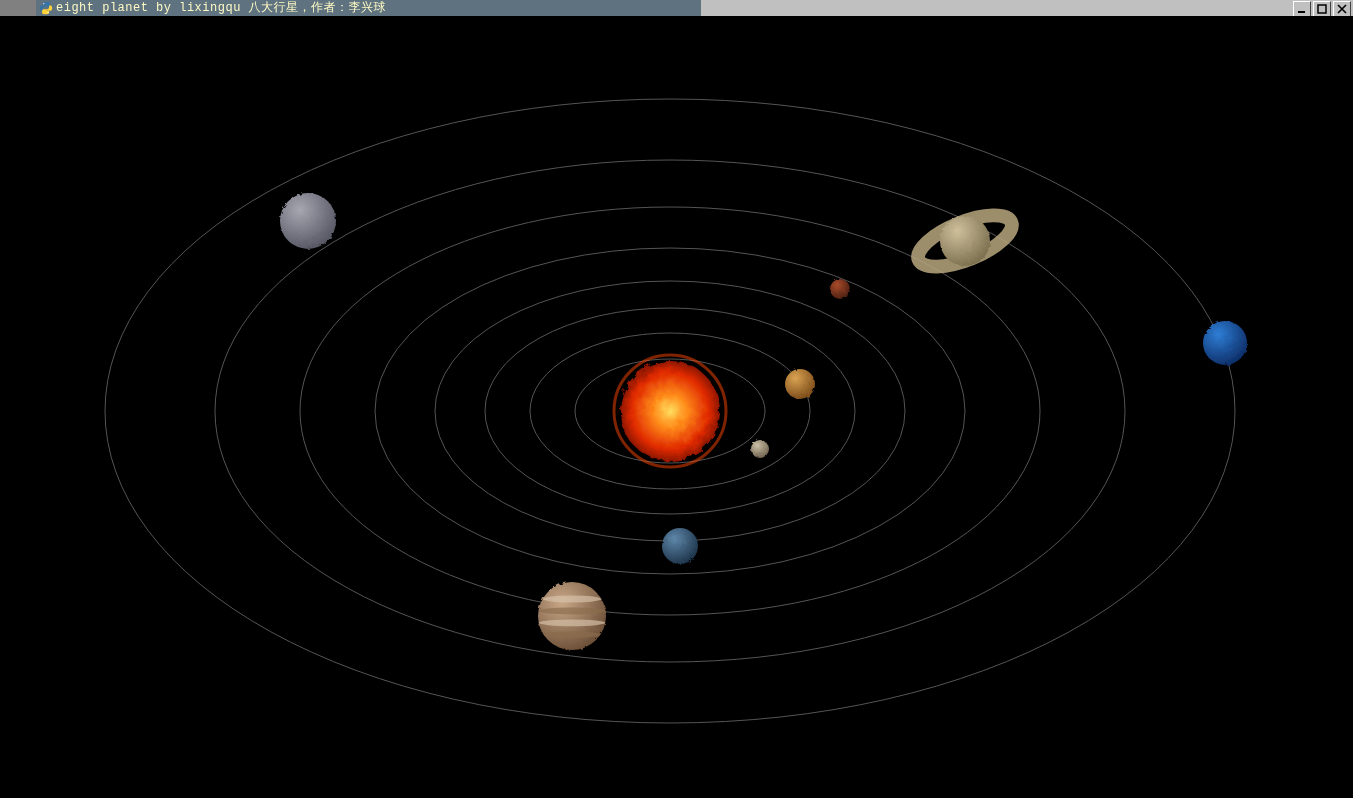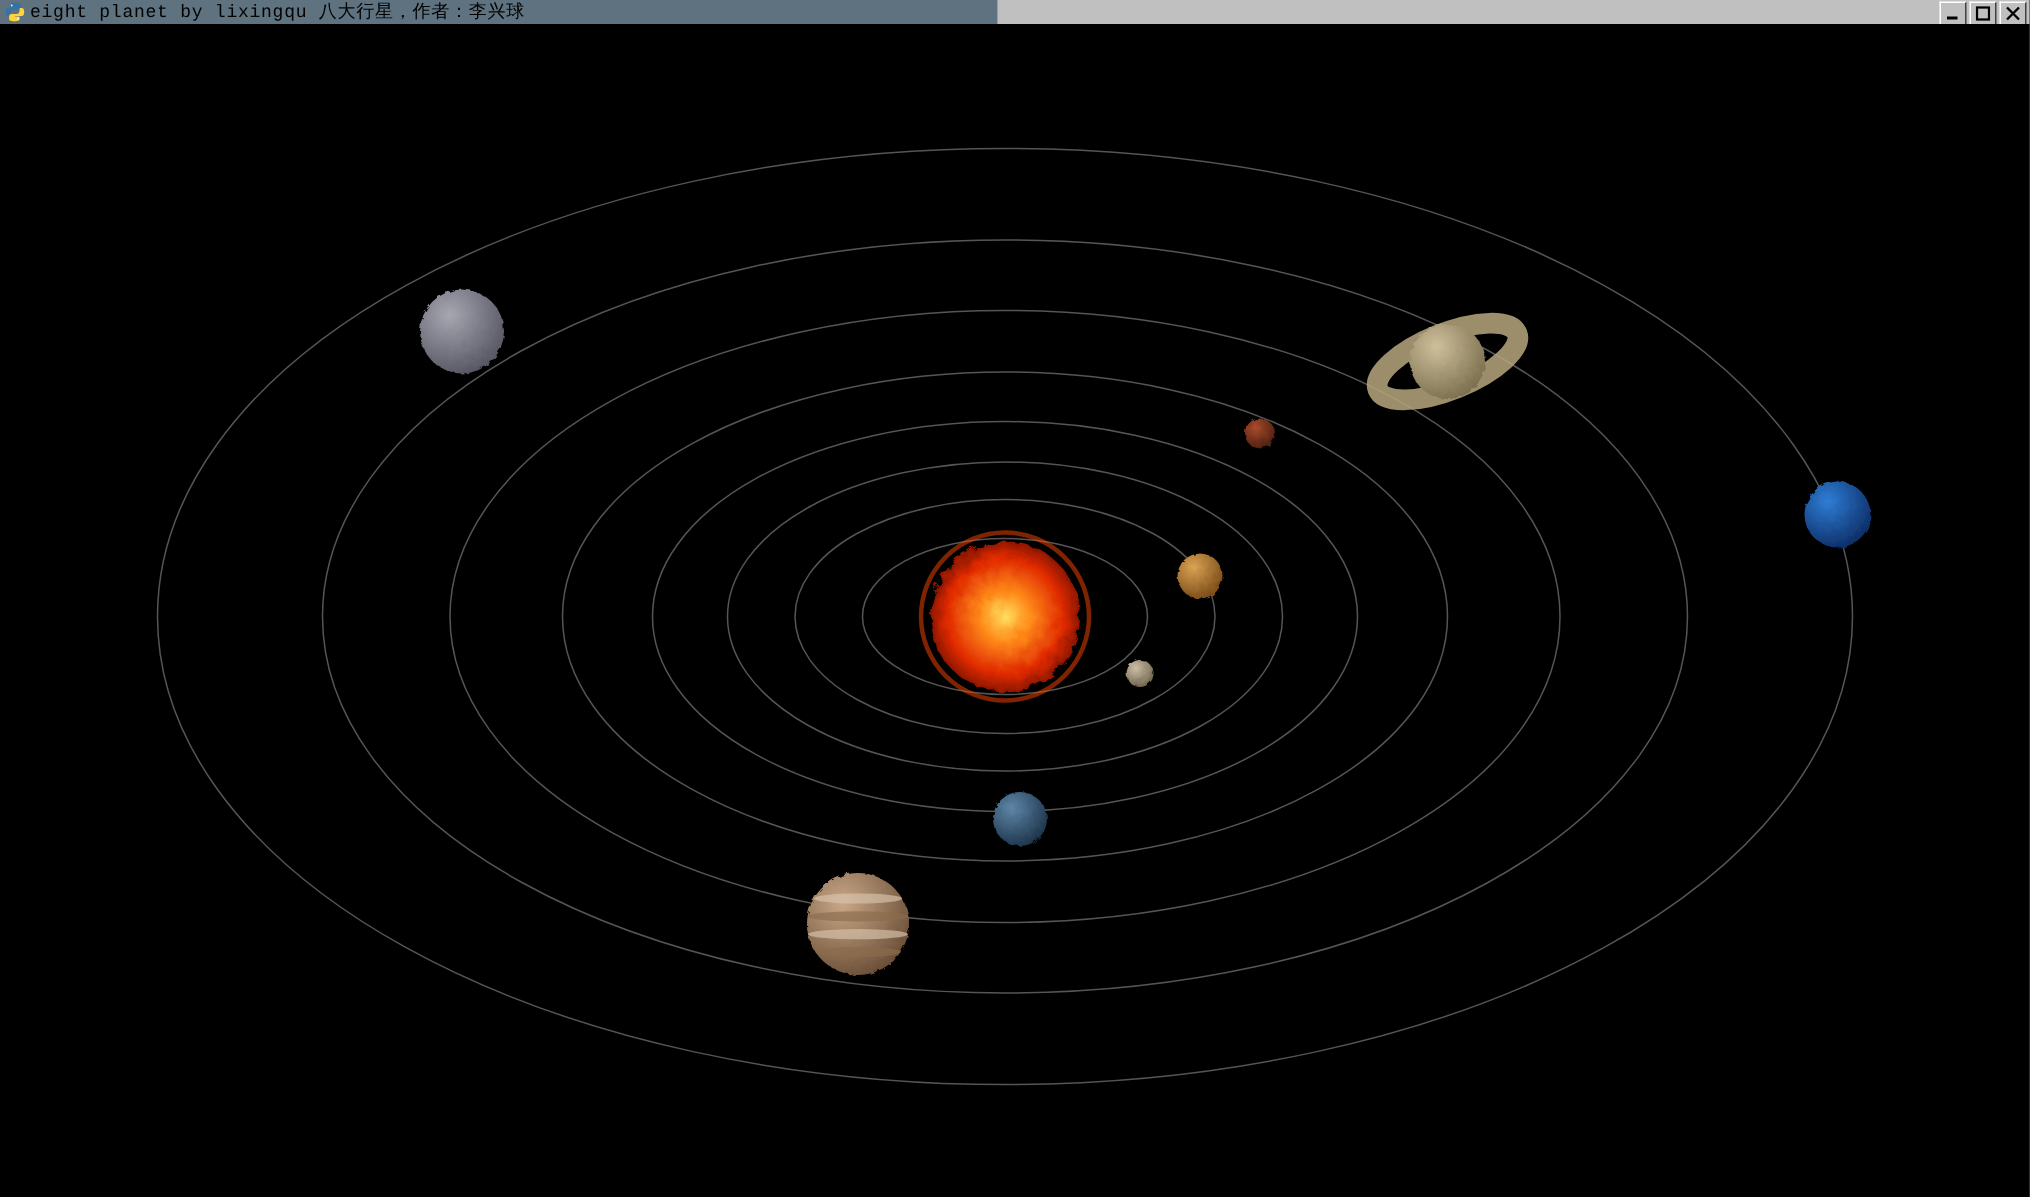--- a/index.html
+++ b/index.html
@@ -1,17 +1,17 @@
 <!DOCTYPE html>
 <html><head>
 <meta charset="utf-8">
 <style>
   html,body{margin:0;padding:0;width:1353px;height:798px;overflow:hidden;font-family:"SimSun","Courier New",monospace;font-size:12px;background:#808080;}
   
-  .titlebar{position:relative;height:16px;line-height:16px;color:#000000;user-select:none;}
+  .titlebar{position:relative;height:16px;line-height:16px;color:#fef9c3;user-select:none;margin-left:36px;}
   .titlebar .bg-dark{position:absolute;left:0;top:0;height:16px;width:665px;background:#5e7280;}
   .titlebar .bg-light{position:absolute;left:665px;right:0;top:0;height:16px;background:#c0c0c0;}
   .titlebar .content{position:absolute;left:0;top:0;height:16px;display:flex;align-items:center;padding-left:3px;}
   .titlebar .content span{white-space:pre;letter-spacing:0.5px;}
   .winbtns{position:absolute;right:2px;top:1px;display:flex;gap:0;}
   .winbtn{width:16px;height:14px;background:#c0c0c0;border:1px solid #000;border-top-color:#fff;border-left-color:#fff;border-right-color:#404040;border-bottom-color:#404040;margin-left:2px;display:flex;align-items:center;justify-content:center;}
   .winbtn svg{display:block;}
   
   .client{position:absolute;left:0;right:0;top:16px;bottom:0;background:#000;overflow:hidden;}
   .scene{position:absolute;left:0;top:0;width:100%;height:100%;}

